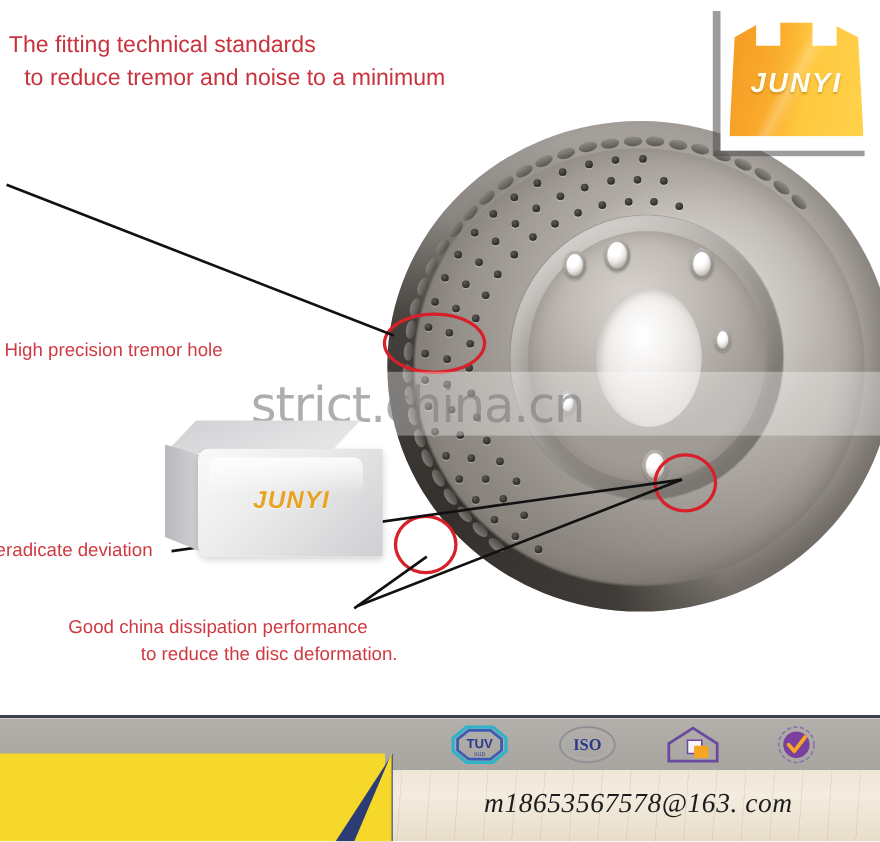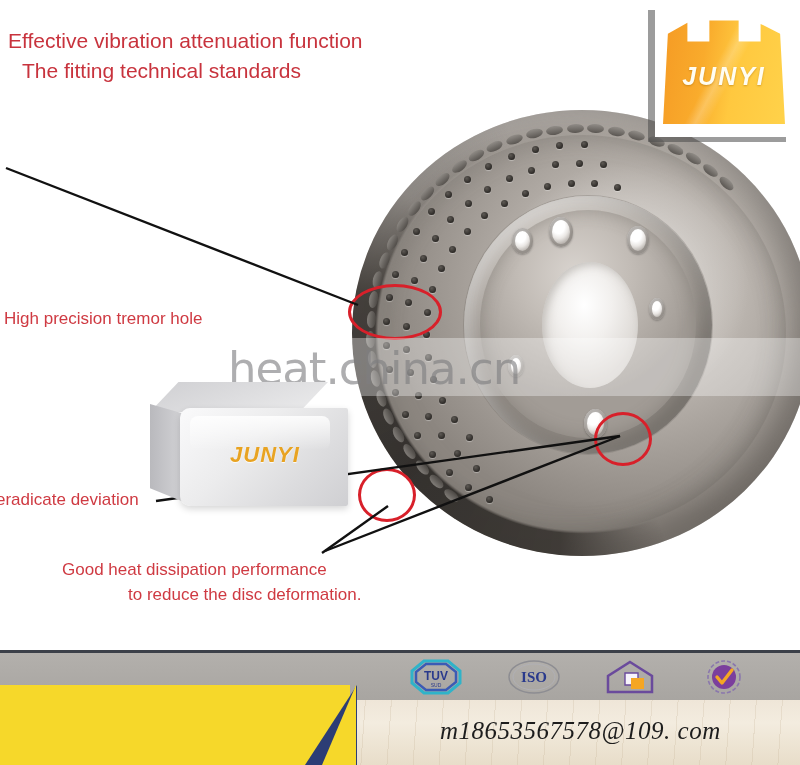--- a/index.html
+++ b/index.html
@@ -258,39 +258,39 @@
     <div class="red-ring" style="left:358px;top:468px;width:52px;height:48px;"></div>
 
     <svg id="leaders" viewBox="0 0 800 653">
       <line x1="6" y1="168" x2="358" y2="305" stroke="#111" stroke-width="2.4"></line>
       <line x1="156" y1="501" x2="620" y2="436" stroke="#111" stroke-width="2.4"></line>
       <line x1="325" y1="551" x2="620" y2="436" stroke="#111" stroke-width="2.4"></line>
       <line x1="322" y1="553" x2="388" y2="506" stroke="#111" stroke-width="2.4"></line>
     </svg>
 
     <div id="watermark-band"></div>
-    <div id="watermark">heat.china.cn</div>
+    <div id="watermark">strict.china.cn</div>
 
     <div id="junyi-box">
       <div class="box-top"></div>
       <div class="box-side"></div>
       <div class="box-front"></div>
       <div class="box-gloss"></div>
       <div class="box-label">JUNYI</div>
     </div>
 
     <div id="headline">
-      <div>Effective vibration attenuation function</div>
       <div>The fitting technical standards</div>
+      <div>to reduce tremor and noise to a minimum</div>
     </div>
 
     <div class="callout" style="left:4px;top:308px;">High precision tremor hole</div>
     <div class="callout" style="left:-4px;top:489px;">eradicate deviation</div>
     <div id="bottom-callout">
-      <div>Good heat dissipation performance</div>
+      <div>Good china dissipation performance</div>
       <div>to reduce the disc deformation.</div>
     </div>
 
     <div id="logo-shadow"></div>
     <div id="logo-badge">
       <div class="crown">
         <div class="crown-facet"></div>
       </div>
       <div class="crown-label">JUNYI</div>
     </div>
@@ -330,15 +330,15 @@
         <circle cx="32" cy="18" r="16" fill="none" stroke="#8a77ad" stroke-width="1.6" stroke-dasharray="4 2"></circle>
         <circle cx="32" cy="18" r="12" fill="#7b3f9d"></circle>
         <path d="M25 18 L30 24 L40 11" fill="none" stroke="#f5a623" stroke-width="3.4" stroke-linecap="round" stroke-linejoin="round"></path>
       </svg>
     </div>
 
     <div id="yellow-banner"></div>
     <div id="banner-tri"></div>
     <div id="banner-tri2"></div>
 
-    <div id="email">m18653567578@109. com</div>
+    <div id="email">m18653567578@163. com</div>
   </div>
 </div>
 
 </body></html>

